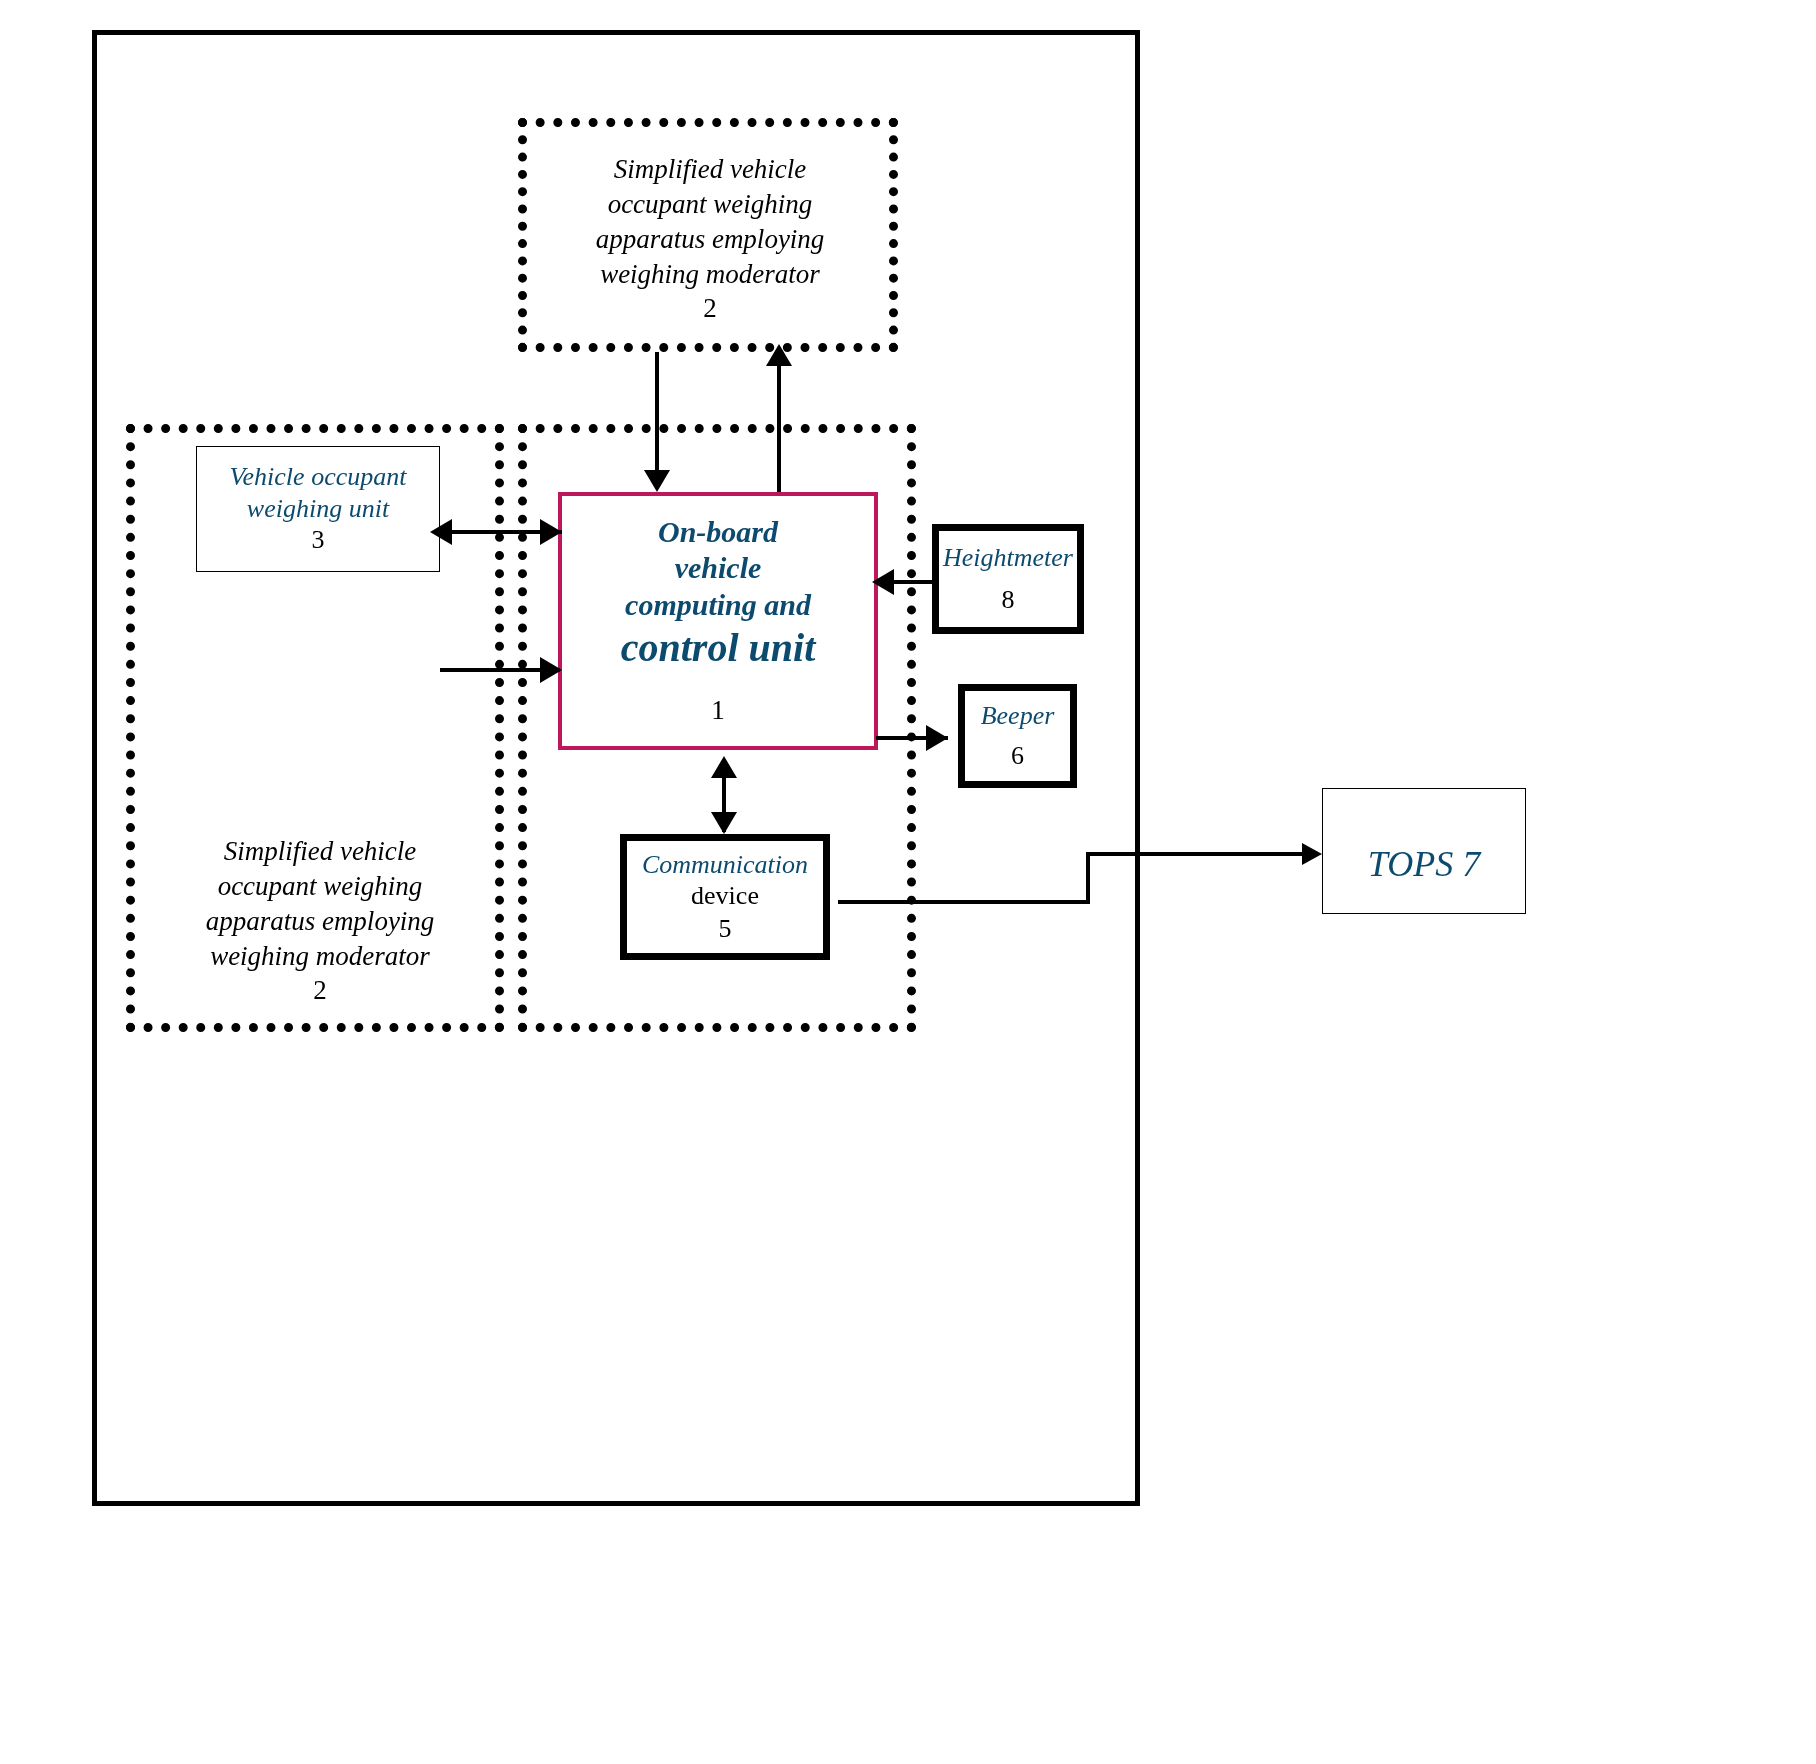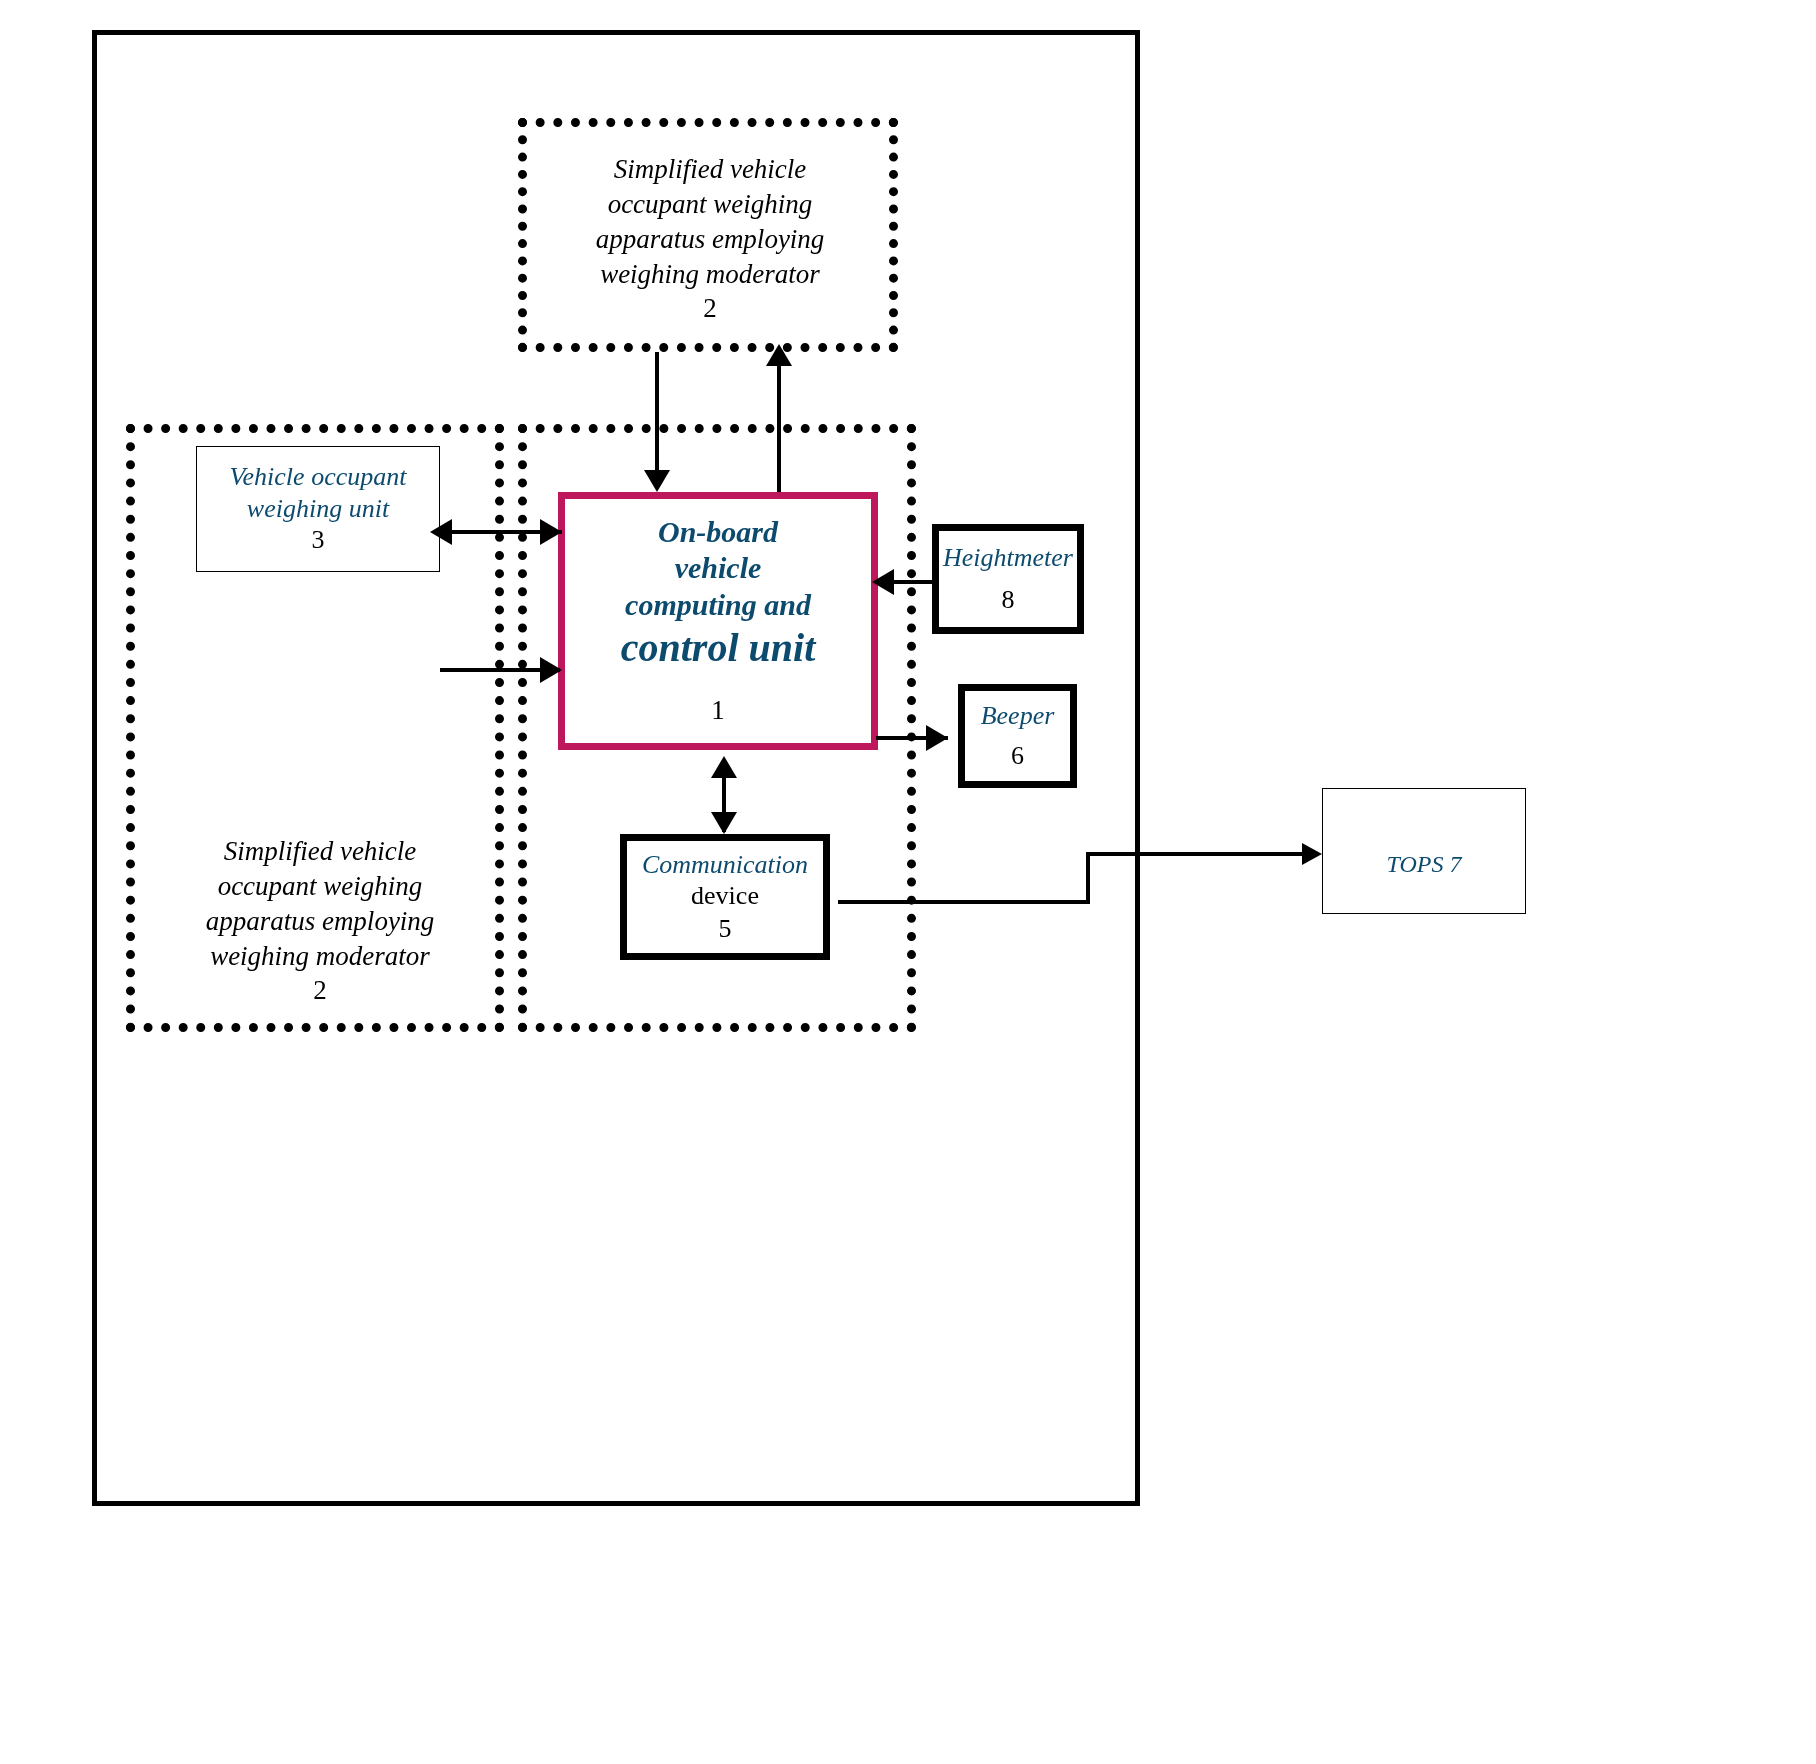--- a/index.html
+++ b/index.html
@@ -44,21 +44,21 @@
     box-sizing: border-box;
     background: #ffffff;
     display: flex;
     flex-direction: column;
     align-items: center;
     justify-content: center;
     text-align: center;
   }
   .box-thin   { border: 1px solid #000000; }
   .box-thick  { border: 7px solid #000000; }
-  .box-xthick { border: 7px solid #be185d; text-align: right; }
+  .box-xthick { border: 4px solid #be185d; text-align: right; }
 
   .lbl {
     font-style: italic;
     line-height: 1.22;
     color: #0c4a6e;
   }
   .num {
     font-style: normal;
     line-height: 1.25;
     color: #000;
@@ -166,21 +166,21 @@
     <div class="lbl" style="font-size:26px;">Heightmeter</div>
     <div class="num" style="font-size:26px; margin-top:10px;">8</div>
   </div>
 
   <div class="box box-thick" style="left:946px; top:684px; width:119px; height:104px;margin-left:12px;">
     <div class="lbl" style="font-size:26px;">Beeper</div>
     <div class="num" style="font-size:26px; margin-top:8px;">6</div>
   </div>
 
   <div class="box box-thin" style="left:1322px; top:788px; width:204px; height:126px;">
-    <div class="lbl" style="font-size:24px;margin-top:28px;">TOPS  7</div>
+    <div class="lbl" style="font-size:36px;margin-top:28px;">TOPS  7</div>
   </div>
 
   <div class="vline" style="left:655px; top:352px; height:118px;"></div>
   <div class="arrow arrow-down" style="left:644px; top:470px;"></div>
 
   <div class="vline" style="left:777px; top:352px; height:140px;"></div>
   <div class="arrow arrow-up" style="left:766px; top:344px;"></div>
 
   <div class="hline" style="left:452px; top:530px; width:110px;"></div>
   <div class="arrow arrow-left" style="left:430px; top:519px;"></div>

